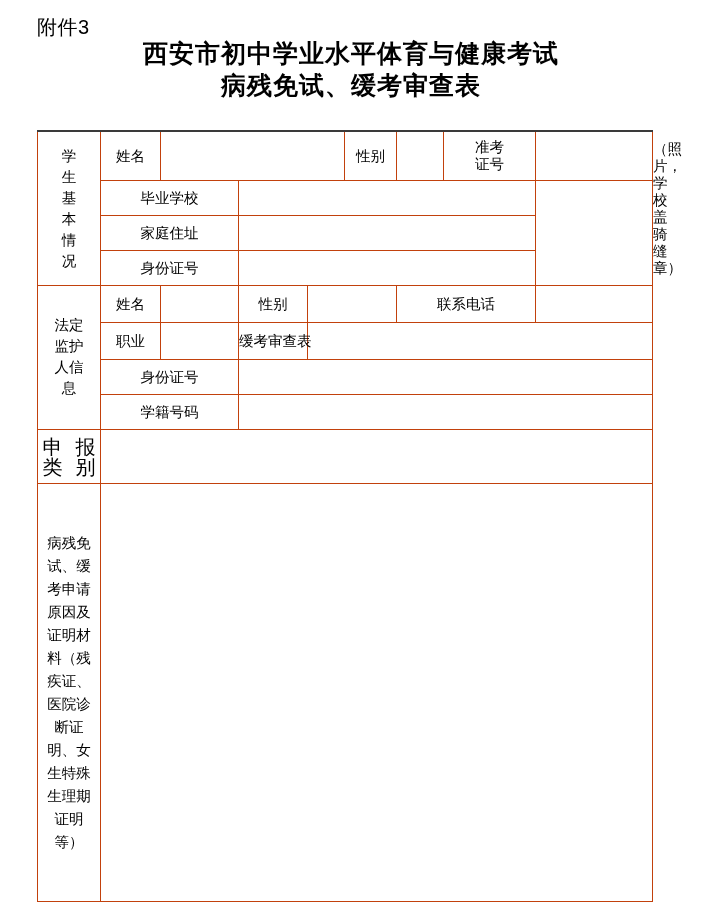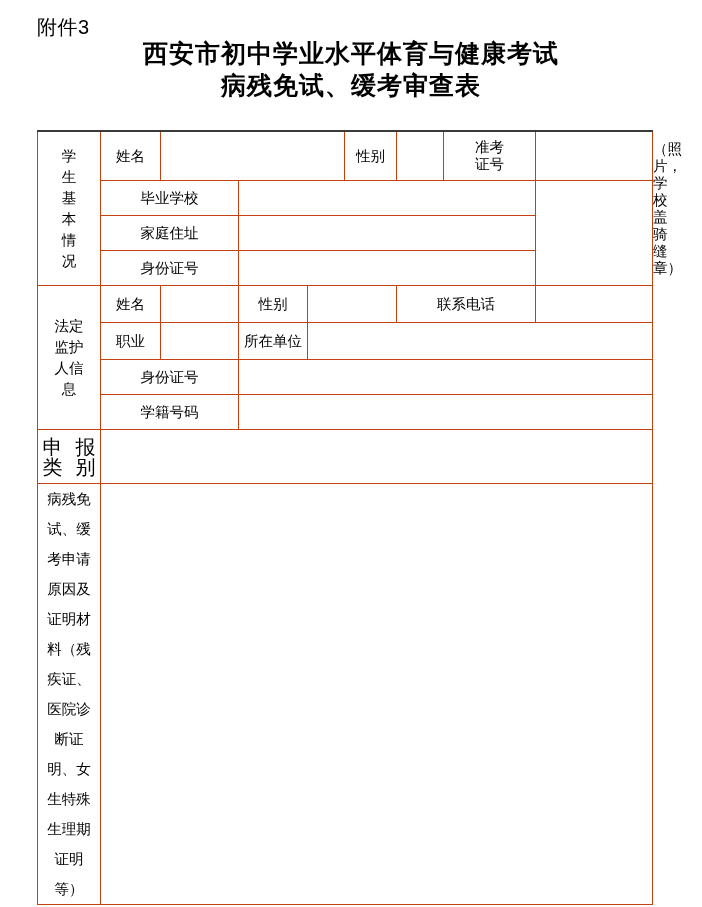--- a/index.html
+++ b/index.html
@@ -70,21 +70,21 @@
   .edge-bottom    { border-bottom-color: #3a3a3a; border-bottom-width: 2px; }
 
   
   .vlabel {
     font-size: 14.5px;
     line-height: 21px;
     letter-spacing: 0px;
     padding: 2px 0;
   }
   .vlabel-1 { width: 1em; margin: 0 auto; }      
-  .vlabel-2 { width: 2em; margin: 2px auto; }
+  .vlabel-2 { width: 2em; margin: 2px auto; font-family: Liberation Mono, monospace; }
 
   .lbl { white-space: nowrap; }
   .lbl-2line { line-height: 17px; }
 
   
   .declare-label {
     font-size: 20px;
     line-height: 20px;
     letter-spacing: 4px;
     text-indent: 4px;
@@ -92,21 +92,21 @@
 
   
   .photo-cell {
     font-size: 14.5px;
     line-height: 22px;
   }
 
   
   .reason-label {
     font-size: 14.5px;
-    line-height: 30px;
+    line-height: 23px;
     width: 3.1em;
     margin: 0 auto;
     text-align: center;
     word-break: break-all;
   }
 </style>
 </head>
 <body>
 
 <div class="attachment-label">附件3</div>
@@ -196,21 +196,21 @@
     </td>
     <td class="edge-right"></td>
   </tr>
 
   <tr>
     <td style="height:36px">
       <span class="lbl">职业</span>
     </td>
     <td></td>
     <td>
-      <span class="lbl">所在单位</span>
+      <span class="lbl">缓考审查表</span>
     </td>
     <td class="edge-right" colspan="7"></td>
   </tr>
 
   <tr>
     <td colspan="2" style="height:34px">
       <span class="lbl">身份证号</span>
     </td>
     <td class="edge-right" colspan="8"></td>
   </tr>

